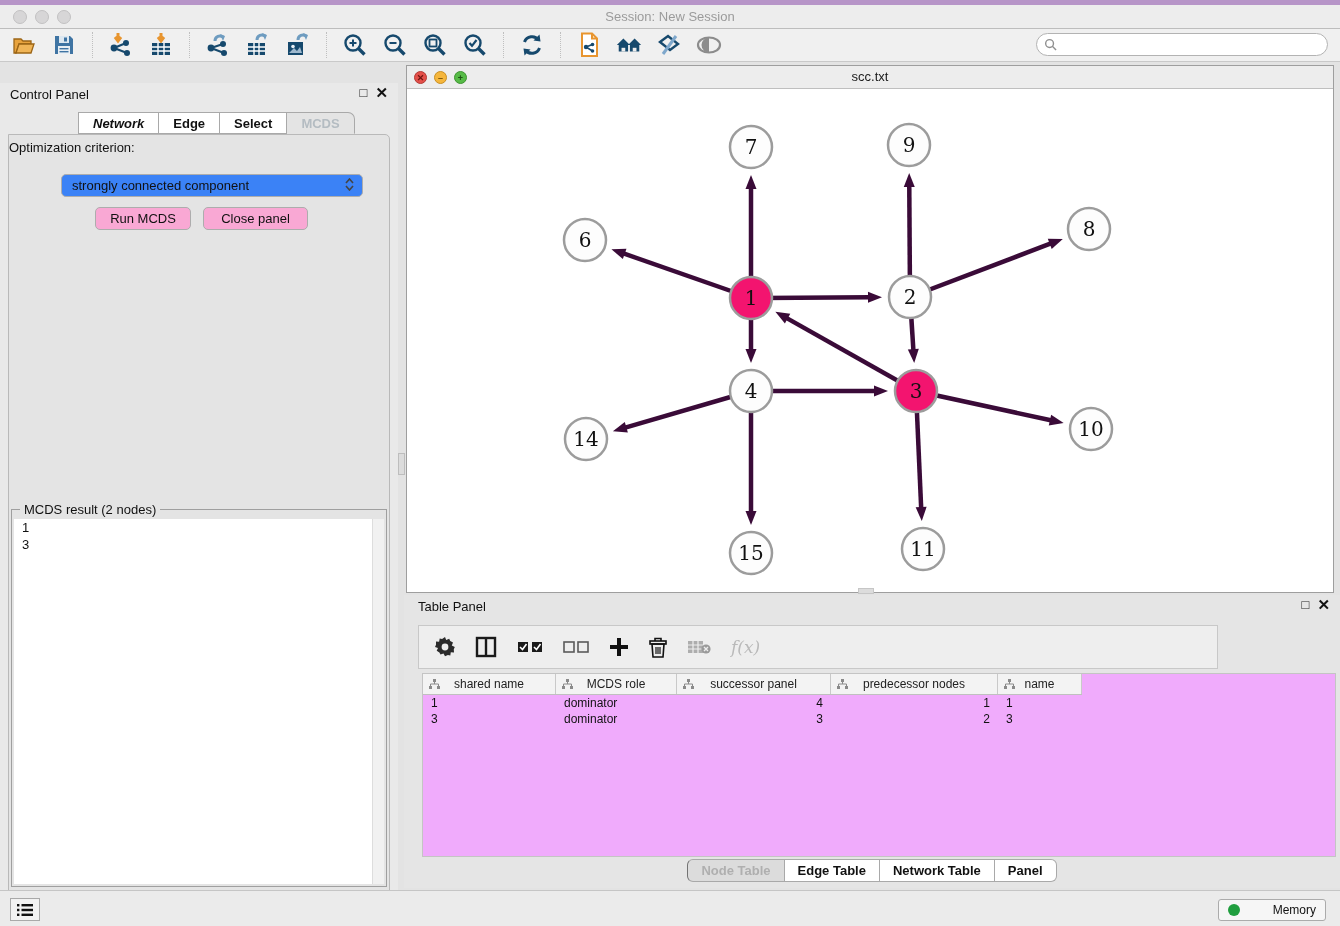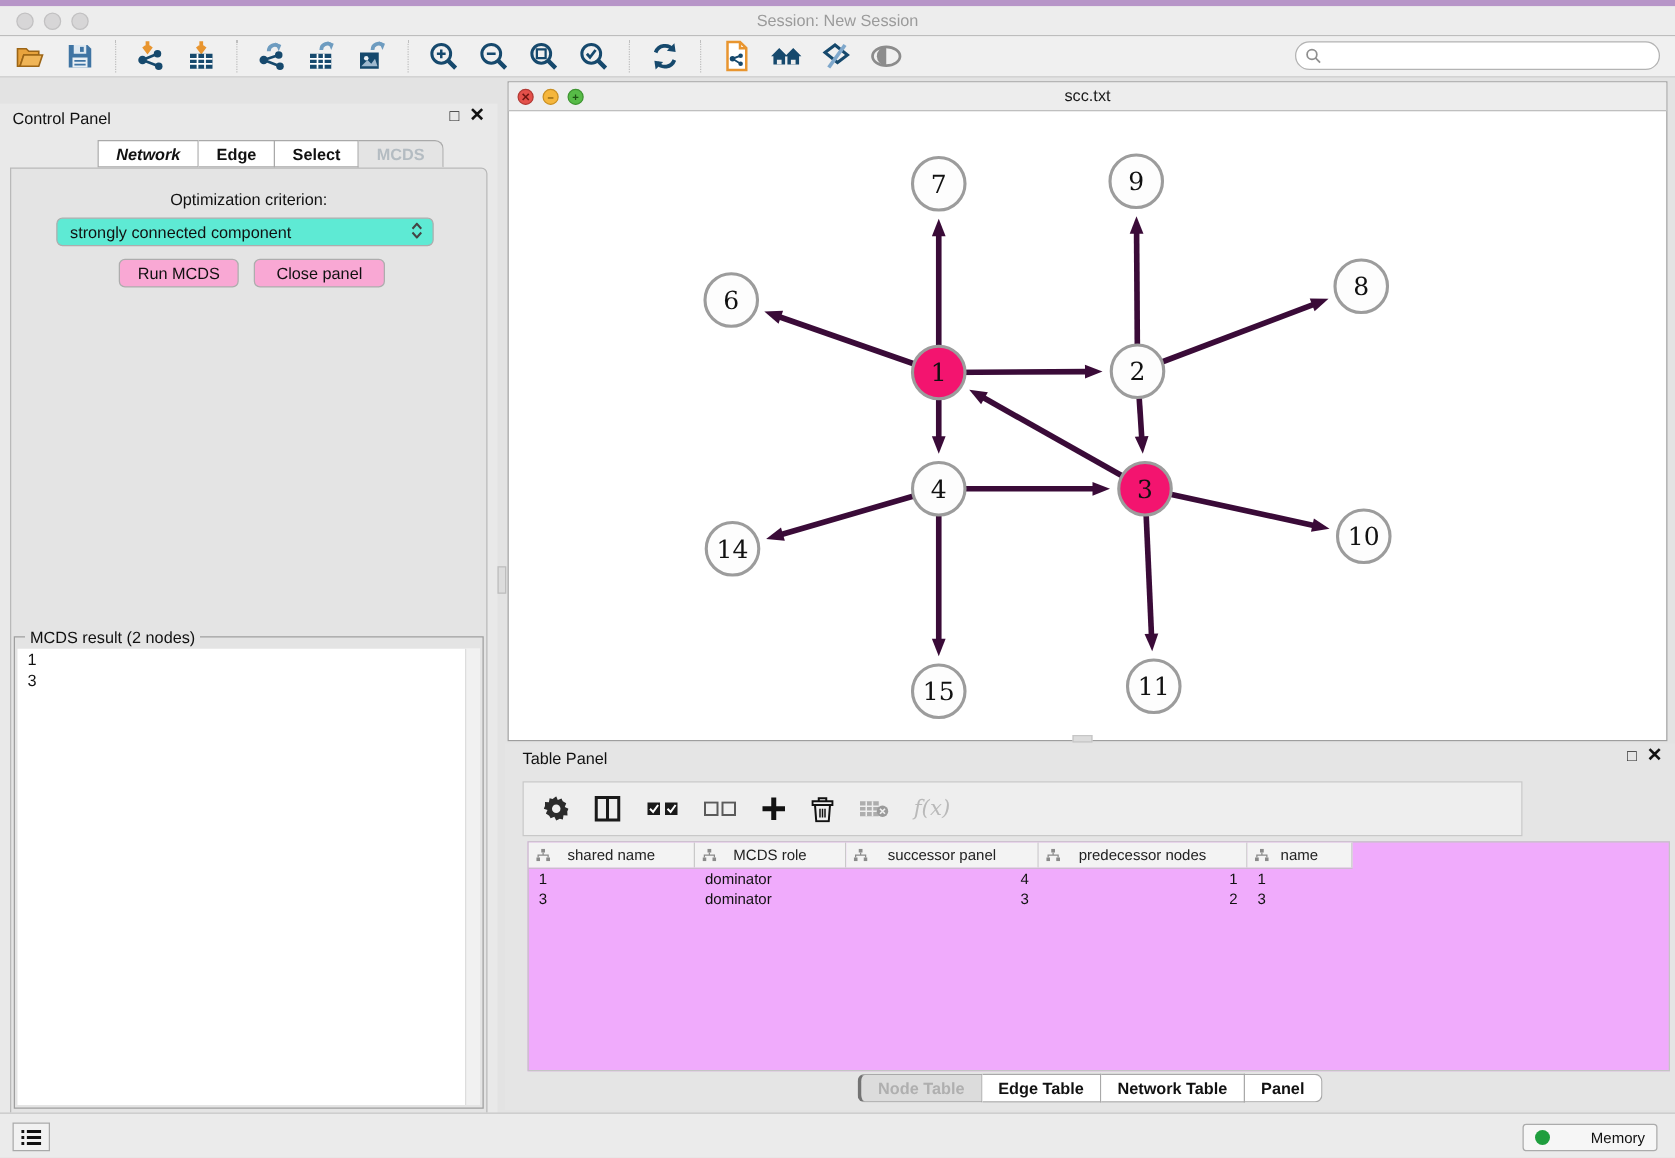--- a/index.html
+++ b/index.html
@@ -29,22 +29,22 @@
   .close-glyph { font-size:15px; font-weight:bold; color:#111; line-height:14px; }
 
   #cp-tabs { left:78px; top:29px; display:flex; }
   .cp-tab { height:22px; padding:0 14px; font-size:13px; font-weight:bold; line-height:21px; background:#FFFFFF;
             border:1px solid #A9A9A9; border-left:none; color:#111; cursor:pointer; }
   .cp-tab:first-child { border-left:1px solid #A9A9A9;font-style:italic; }
   .cp-tab.active { background:#E4E4E4; color:#B4BCC2; border-radius:0 7px 0 0; border-bottom:1px solid #E4E4E4; }
 
   #cp-content { left:8px; top:51px; width:382px; height:759px; background:#E4E4E4; border:1px solid #B9B9B9;
                 border-radius:0 5px 0 0; }
-  #opt-label { top:17px; width:100%; text-align:center; font-size:13px; color:#111; }
-  #criterion-select { left:36px; top:39px; width:302px; height:23px; background:#5eead4; border:1px solid #ADADAD;
+  #opt-label { top:5px; width:100%; font-size:13px; color:#111; }
+  #criterion-select { left:52px; top:39px; width:302px; height:23px; background:#3b82f6; border:1px solid #ADADAD;
                       border-radius:5px; font-size:13px; line-height:21px; padding-left:10px; color:#111; cursor:pointer; }
   #criterion-stepper { position:absolute; right:8px; top:3px; display:flex; flex-direction:column; gap:1px; }
   .cp-button { height:23px; background:#f9a8d4; border:1px solid #ADADAD; border-radius:5px; font-size:13px;
                color:#111; text-align:center; line-height:21px; cursor:pointer; }
   #run-btn { left:86px; top:72px; width:96px; }
   #closepanel-btn { left:194px; top:72px; width:105px; }
 
   #result-group { left:2px; top:374px; width:376px; height:378px; border:1px solid #9F9F9F; background:#E4E4E4; }
   #result-label { position:absolute; top:-8px; left:8px; background:#E4E4E4; padding:0 4px; font-size:13px; color:#111; }
   #result-area { position:absolute; left:2px; right:2px; top:9px; bottom:2px; background:#FFFFFF; }
@@ -80,21 +80,21 @@
   .th-cell { position:relative; height:20px; background:#F3F3F3; border-right:1px solid #C9C9C9;
              display:flex; align-items:center; justify-content:center; font-size:12px; color:#222; cursor:pointer; }
   .th-icon { position:absolute; left:6px; top:5px; }
   #tp-rows { position:absolute; left:0; top:21px; right:0; }
   .tr-row { display:flex; height:16px; }
   .td-cell { font-size:12px; color:#111; line-height:16px; overflow:hidden; }
 
   #tp-tabs { left:0; right:0; top:264px; display:flex; justify-content:center; }
   .tp-tab { height:23px; padding:0 13px; font-size:13px; font-weight:bold; line-height:21px; background:#FFFFFF;
             border:1px solid #A9A9A9; border-left:none; color:#111; cursor:pointer; }
-  .tp-tab:first-child { border-left:3px solid #737373; border-radius:6px 0 0 6px; }
+  .tp-tab:first-child { border-left:1px solid #737373; border-radius:6px 0 0 6px; }
   .tp-tab:last-child { border-radius:0 6px 6px 0; }
   .tp-tab.active { background:#DCDCDC; color:#AFAFAF; }
 
   
   #status-bar { left:0; top:890px; width:1340px; height:36px; background:#EBEBEB; border-top:1px solid #C5C5C5; }
   #list-btn { left:10px; top:7px; width:30px; height:23px; background:#F2F2F2; border:1px solid #A9A9A9;
               display:flex; align-items:center; justify-content:center; cursor:pointer; }
   #memory-btn { right:14px; top:8px; height:22px; background:#F6F6F6; border:1px solid #ABABAB; border-radius:3px;
                 display:flex; align-items:center; gap:6px; padding:0 9px; cursor:pointer; }
   #memory-dot { width:12px; height:12px; border-radius:50%; background:#1F9E3E; }

